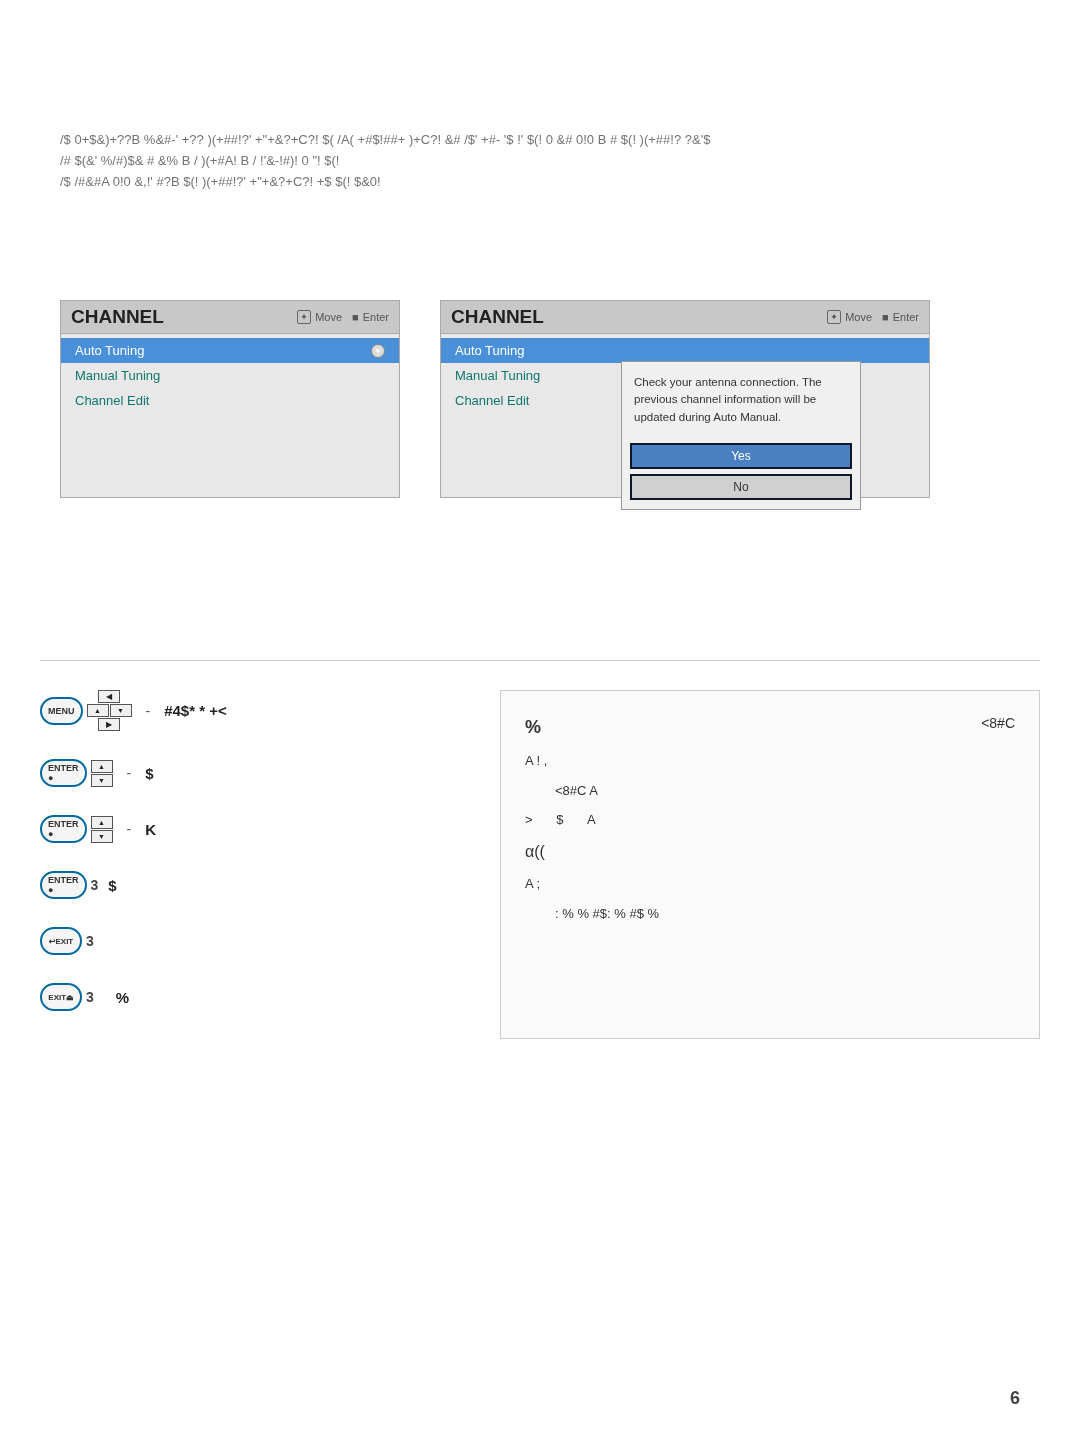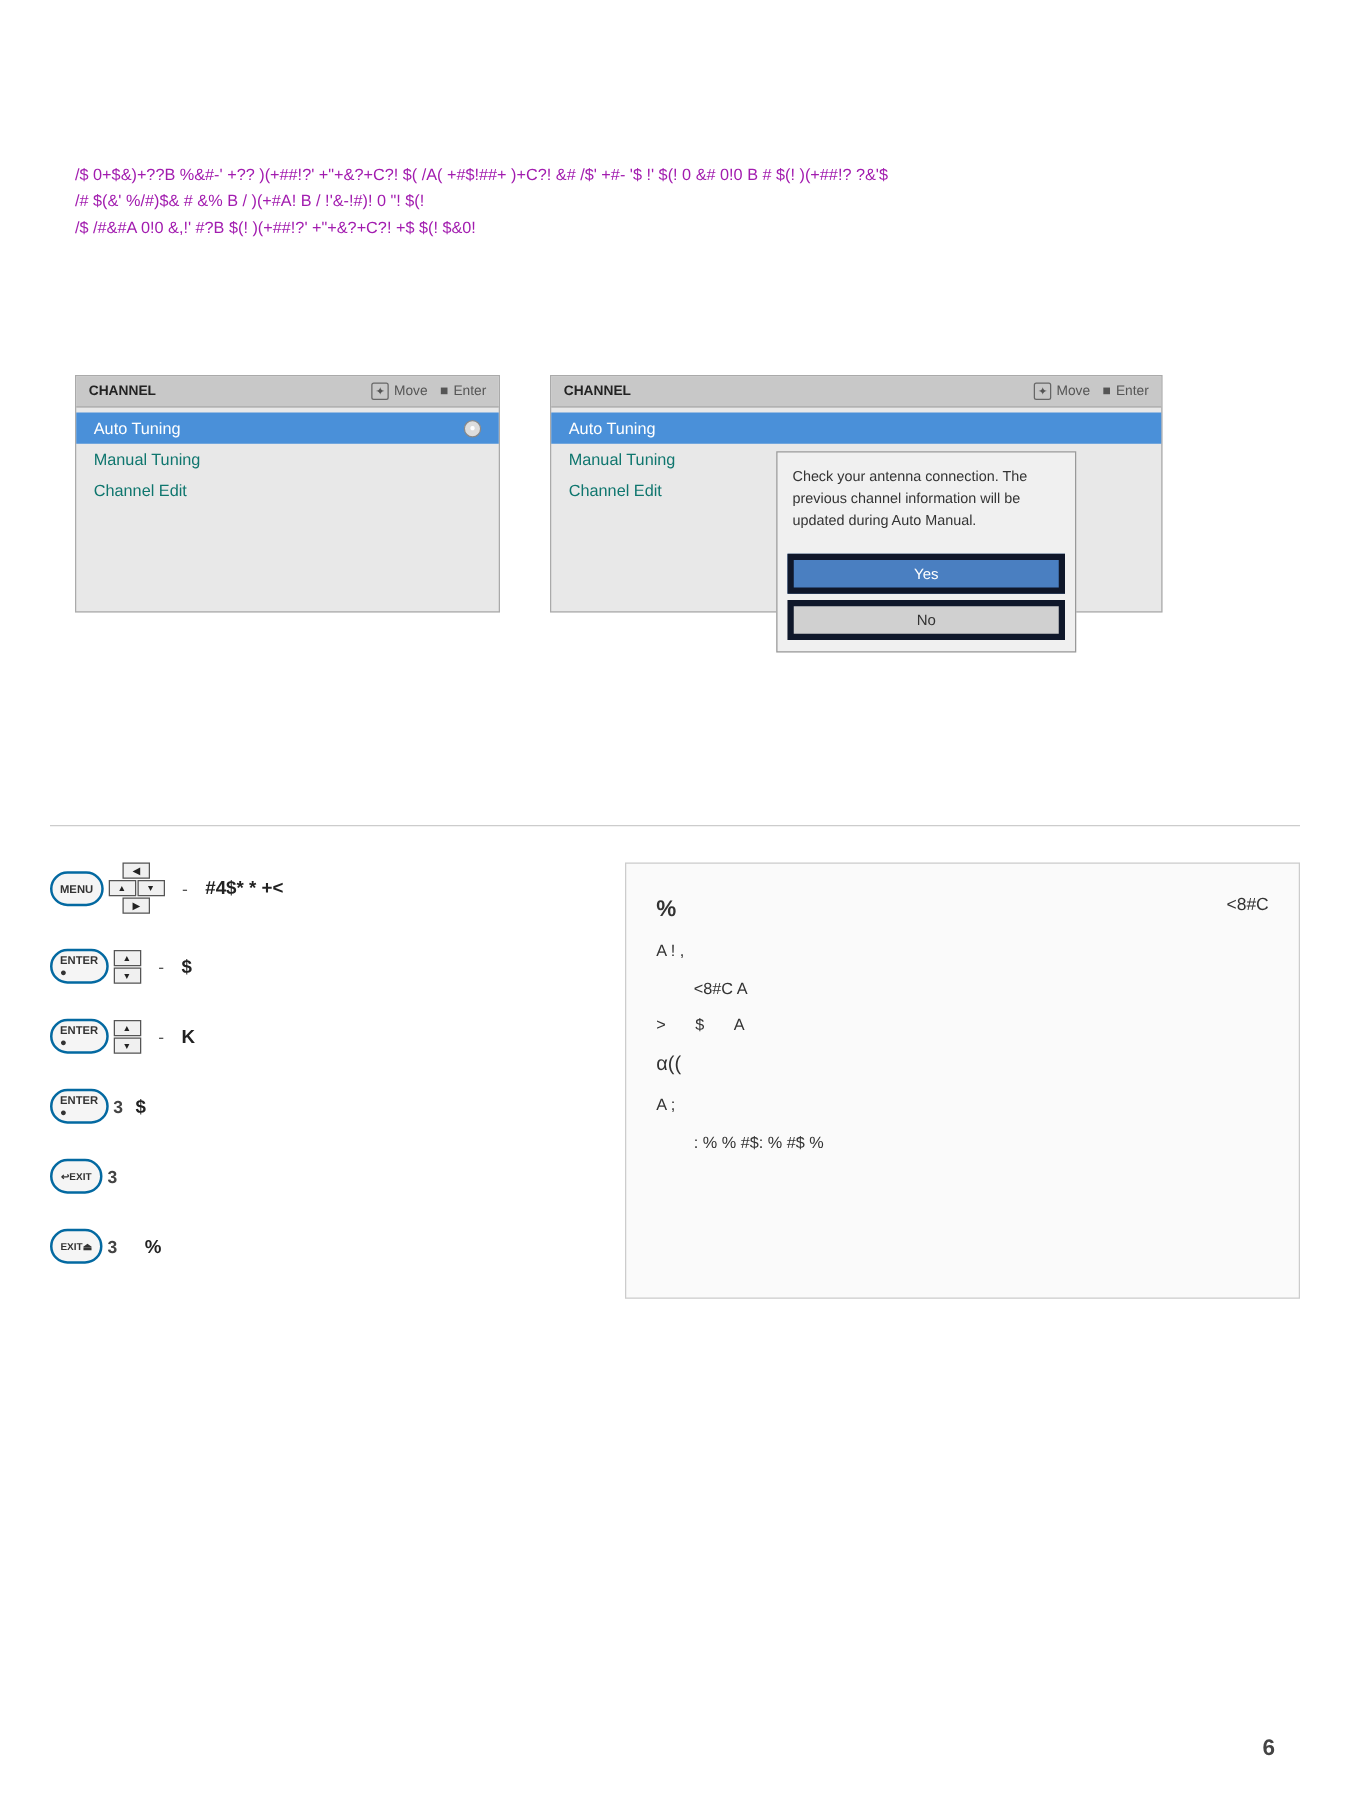--- a/index.html
+++ b/index.html
@@ -14,21 +14,21 @@
     }
 
     
     .top-text {
       position: absolute;
       top: 130px;
       left: 60px;
       right: 60px;
       font-size: 13px;
       line-height: 1.6;
-      color: #a21caf;
+      color: #737373;
     }
 
     
     .channel-section {
       position: absolute;
       top: 300px;
       left: 60px;
       right: 60px;
       display: flex;
       gap: 40px;
@@ -44,21 +44,21 @@
       background: #c8c8c8;
       border-bottom: 1px solid #aaa;
       padding: 5px 10px;
       display: flex;
       align-items: center;
       justify-content: space-between;
     }
 
     .channel-title {
       font-weight: bold;
-      font-size: 11px;
+      font-size: 19px;
       color: #222;
     }
 
     .channel-nav-hint {
       font-size: 11px;
       color: #555;
       display: flex;
       align-items: center;
       gap: 4px;
     }
@@ -130,21 +130,21 @@
       line-height: 1.5;
     }
 
     .popup-btn {
       display: block;
       width: calc(100% - 16px);
       margin: 5px 8px 3px 8px;
       padding: 4px;
       text-align: center;
       font-size: 12px;
-      border: 5px solid #0f172a;
+      border: 2px solid #0f172a;
       cursor: pointer;
     }
 
     .popup-btn.yes {
       background: #4a7fc1;
       color: white;
     }
 
     .popup-btn.no {
       background: #d0d0d0;

